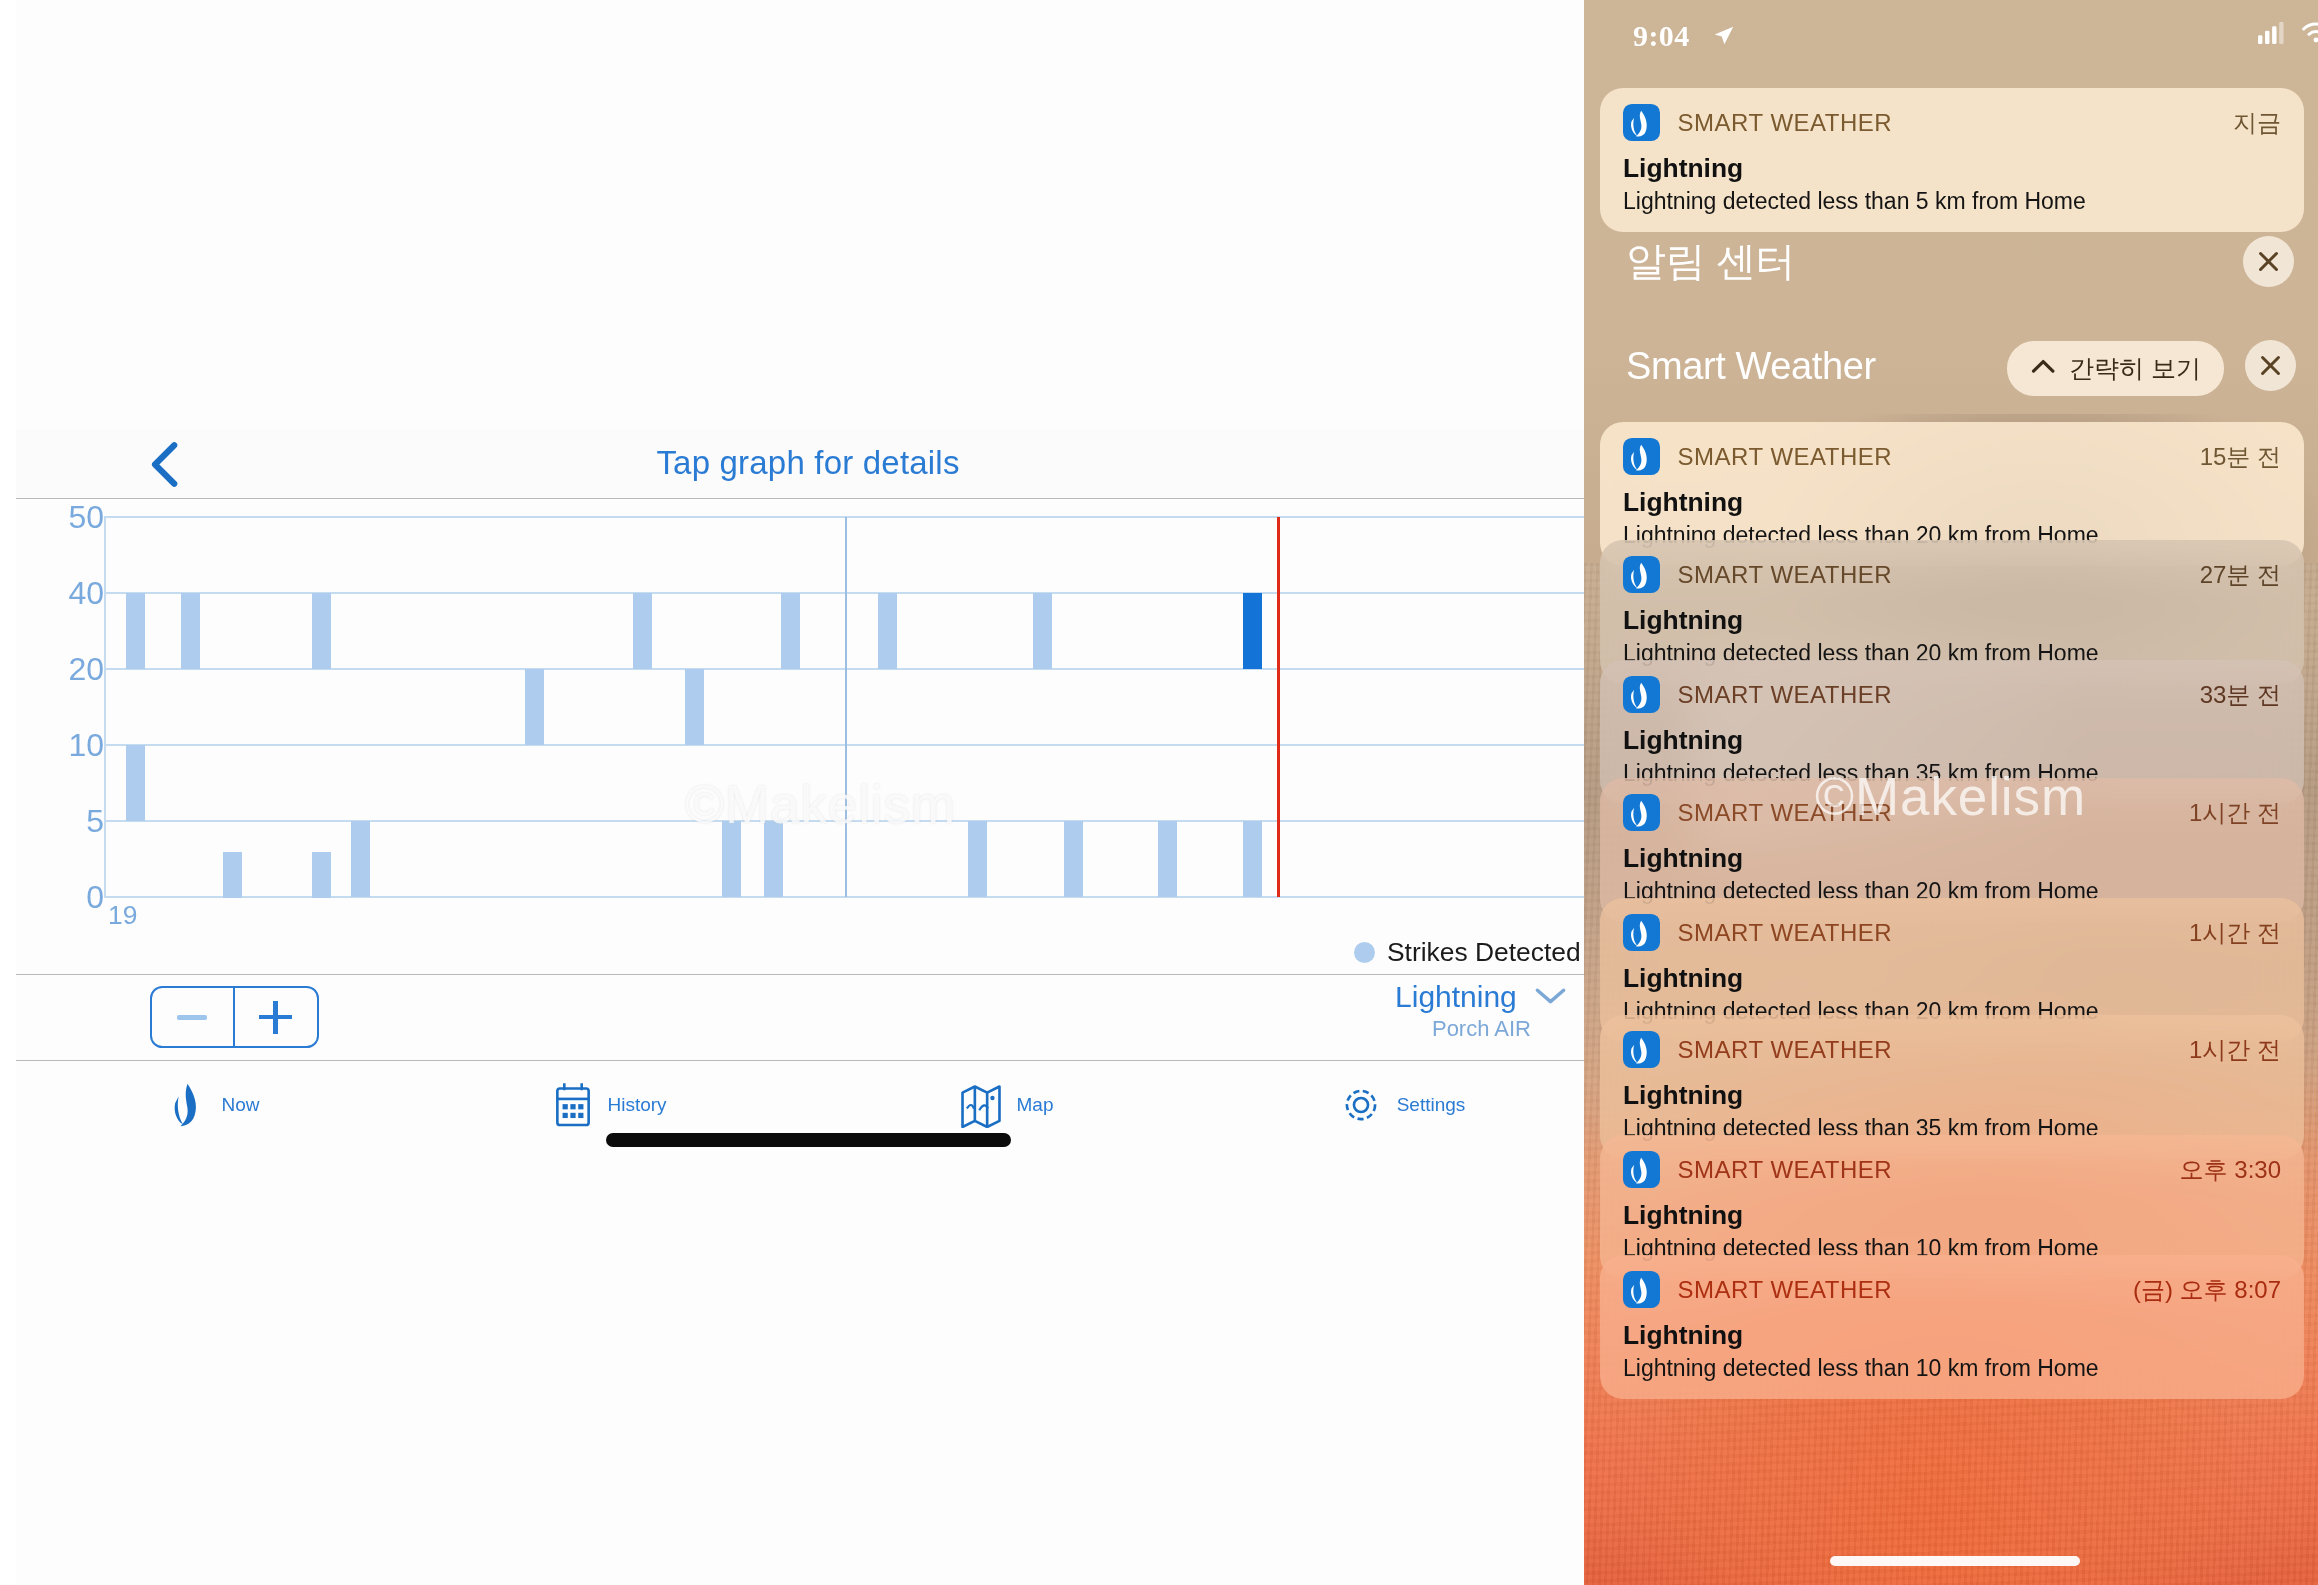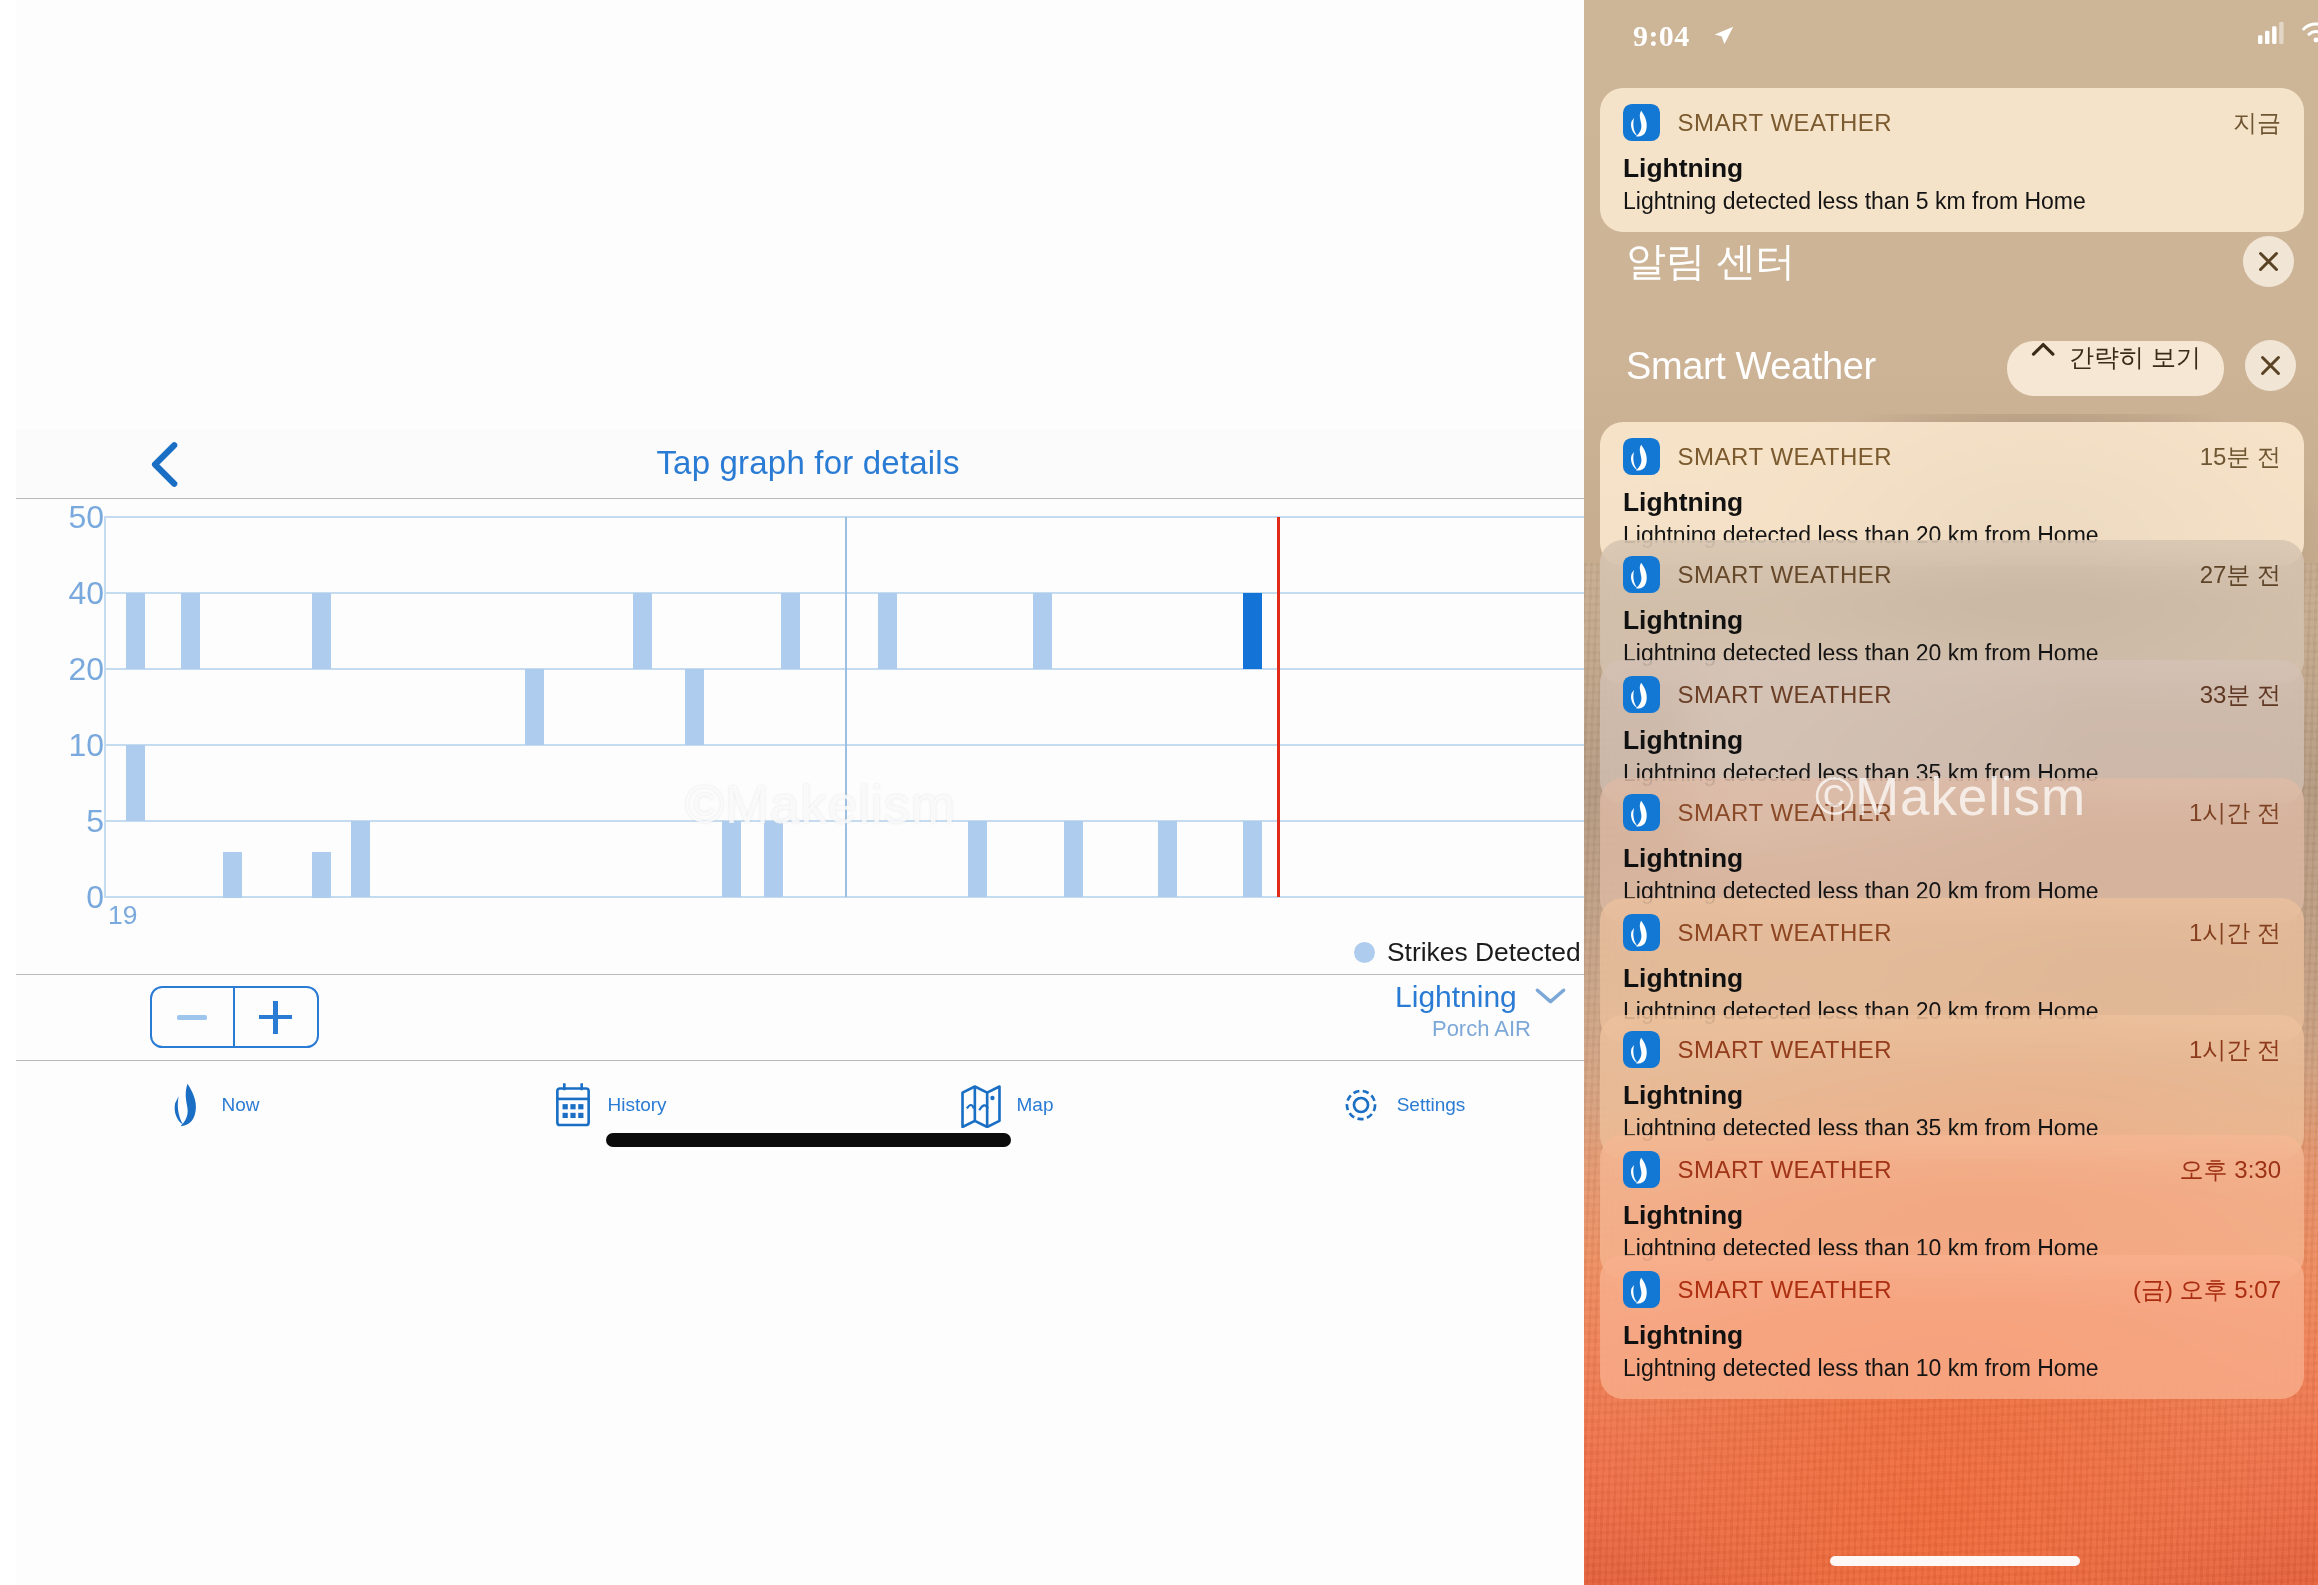--- a/index.html
+++ b/index.html
@@ -308,21 +308,21 @@
   #group-title {
     position: absolute; left: 42px; top: 345px;
     font-size: 38px; color: #ffffff; font-weight: 400;
     letter-spacing: -0.4px;
   }
   #group-collapse {
     position: absolute; right: 95px; top: 341px;
     height: 55px; padding: 0 23px;
     border-radius: 27px;
     background: rgba(255,244,228,0.80);
-    display: flex; align-items: flex-start; gap: 12.3px;
+    display: flex; align-items: center; gap: 12.3px;
     cursor: pointer;
   }
   #group-collapse-label { font-size: 25px; color: #3a2a18; }
   #group-clear { right: 23px; top: 340px; }
 
   #watermark-notif {
     position: absolute; left: 231px; top: 766px;
     font-size: 53px; color: rgba(255,255,255,0.72);
     letter-spacing: 0.9px; pointer-events:none;
   }
@@ -657,21 +657,21 @@
       </div>
       <div class="notif-card" style="top: 1255px; background: rgba(250, 178, 144, 0.74);">
         <div class="notif-head">
           <span class="app-icon">
             <svg width="26.4" height="28" viewBox="0 0 30 32">
               <path d="M15 2 C21 10 23 19 20 26 C18 31 13 32 9 31 C14 27 16 22 15 17 C14 11 12 7 15 2 Z" fill="#fff"></path>
               <path d="M7 10 C5 17 6 26 11 31 C5 28 2 20 4 14 Z" fill="#fff"></path>
             </svg>
           </span>
           <span class="app-name" style="color: rgb(173, 47, 18);">SMART WEATHER</span>
-          <span class="notif-time" style="color: rgb(169, 44, 16);">(금) 오후 5:07</span>
+          <span class="notif-time" style="color: rgb(169, 44, 16);">(금) 오후 8:07</span>
         </div>
         <div class="notif-title">Lightning</div>
         <div class="notif-body">Lightning detected less than 10 km from Home</div>
       </div>
     </div>
 
   <div id="watermark-notif">©Makelism</div>
   <div id="home-indicator-right"></div>
 </div>
 

